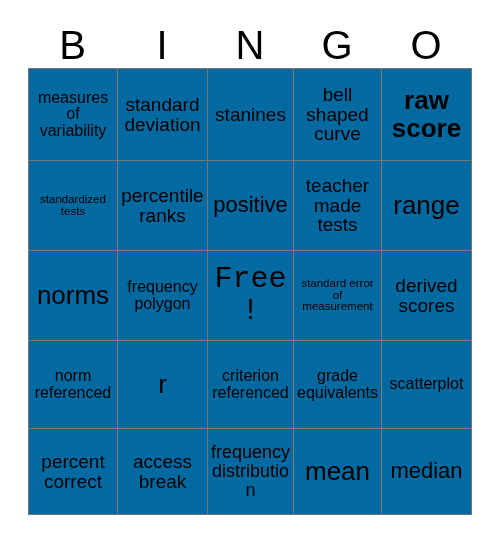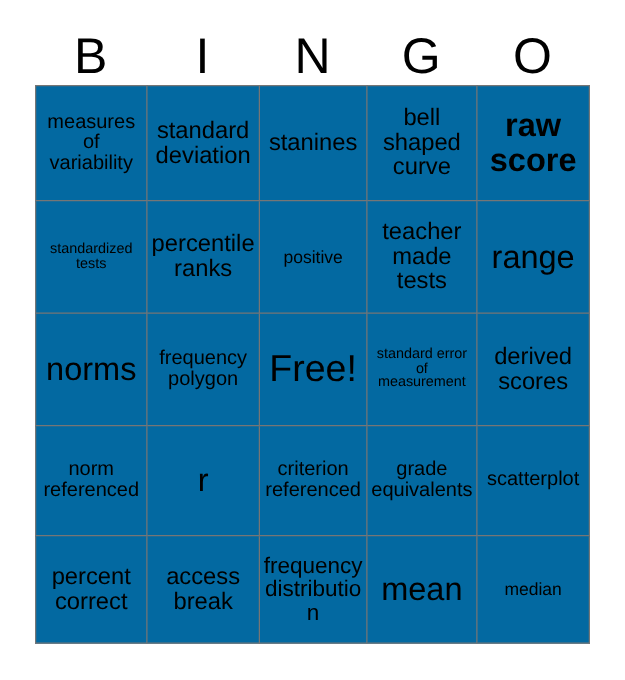--- a/index.html
+++ b/index.html
@@ -84,21 +84,21 @@
 
   .grid-row.r0 .grid-cell { height: 92px; }
   .grid-row.r1 .grid-cell { height: 90px; }
   .grid-row.r2 .grid-cell { height: 90px; }
   .grid-row.r3 .grid-cell { height: 88px; }
   .grid-row.r4 .grid-cell { height: 86px; }
 
   
   .fs-xxl { font-size: 30px; }
   .fs-xl  { font-size: 26px; }
-  .fs-l   { font-size: 14px; }
+  .fs-l   { font-size: 22px; }
   .fs-m   { font-size: 19px; }
   .fs-s   { font-size: 16px; }
   .fs-xs  { font-size: 18px; }
   .fs-xxs { font-size: 11.5px; margin-top: 36px; }
 </style>
 </head>
 <body style="background: rgb(255, 255, 255);">
 
 <div id="card" style="background: rgb(255, 255, 255); color: rgb(0, 0, 0);">
 
@@ -124,21 +124,21 @@
       <div class="grid-cell fs-xxs" style="border-color: rgb(118, 118, 118);">standardized tests</div>
       <div class="grid-cell fs-m" style="border-color: rgb(118, 118, 118);">percentile ranks</div>
       <div class="grid-cell fs-l" style="border-color: rgb(118, 118, 118);">positive</div>
       <div class="grid-cell fs-m" style="border-color: rgb(118, 118, 118);">teacher made tests</div>
       <div class="grid-cell fs-xl" style="border-color: rgb(118, 118, 118);">range</div>
     </div>
 
     <div class="grid-row r2">
       <div class="grid-cell fs-xl" style="border-color: rgb(118, 118, 118);">norms</div>
       <div class="grid-cell fs-s" style="border-color: rgb(118, 118, 118);">frequency polygon</div>
-      <div class="grid-cell fs-xxl" style="border-color: rgb(118, 118, 118);">Free!</div>
+      <div class="grid-cell fs-xxl" style="border-color: rgb(118, 118, 118); font-family: Liberation Mono, monospace;">Free!</div>
       <div class="grid-cell fs-xxs" style="border-color: rgb(118, 118, 118);">standard error of measurement</div>
       <div class="grid-cell fs-m" style="border-color: rgb(118, 118, 118);">derived scores</div>
     </div>
 
     <div class="grid-row r3">
       <div class="grid-cell fs-s" style="border-color: rgb(118, 118, 118);">norm referenced</div>
       <div class="grid-cell fs-xl" style="border-color: rgb(118, 118, 118);">r</div>
       <div class="grid-cell fs-s" style="border-color: rgb(118, 118, 118);">criterion referenced</div>
       <div class="grid-cell fs-s" style="border-color: rgb(118, 118, 118);">grade equivalents</div>
       <div class="grid-cell fs-s" style="border-color: rgb(118, 118, 118);">scatterplot</div>

